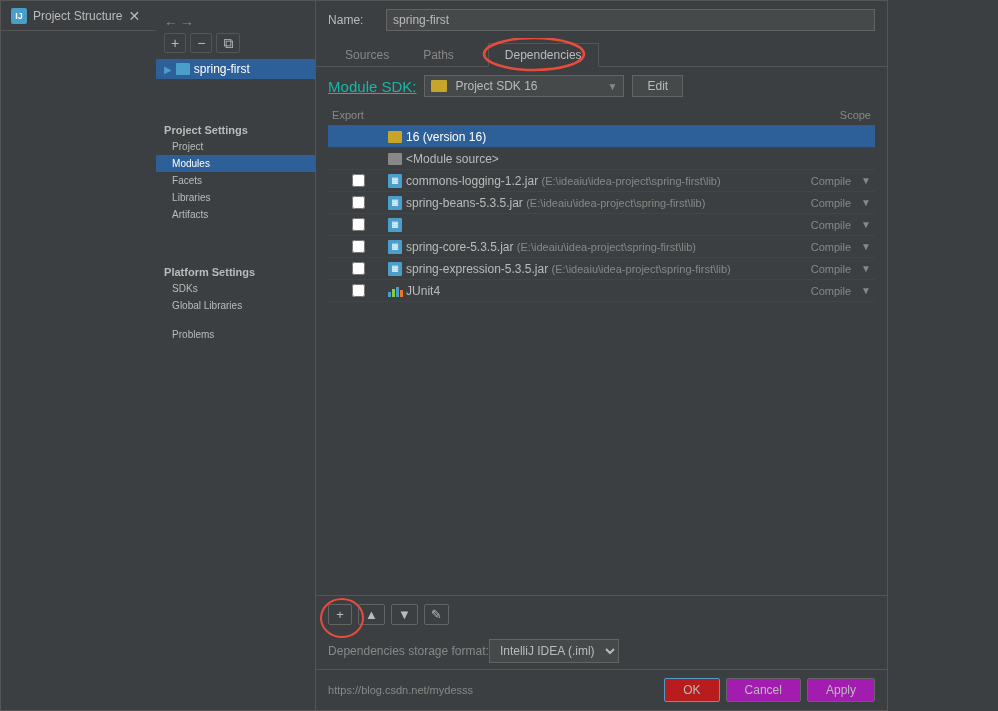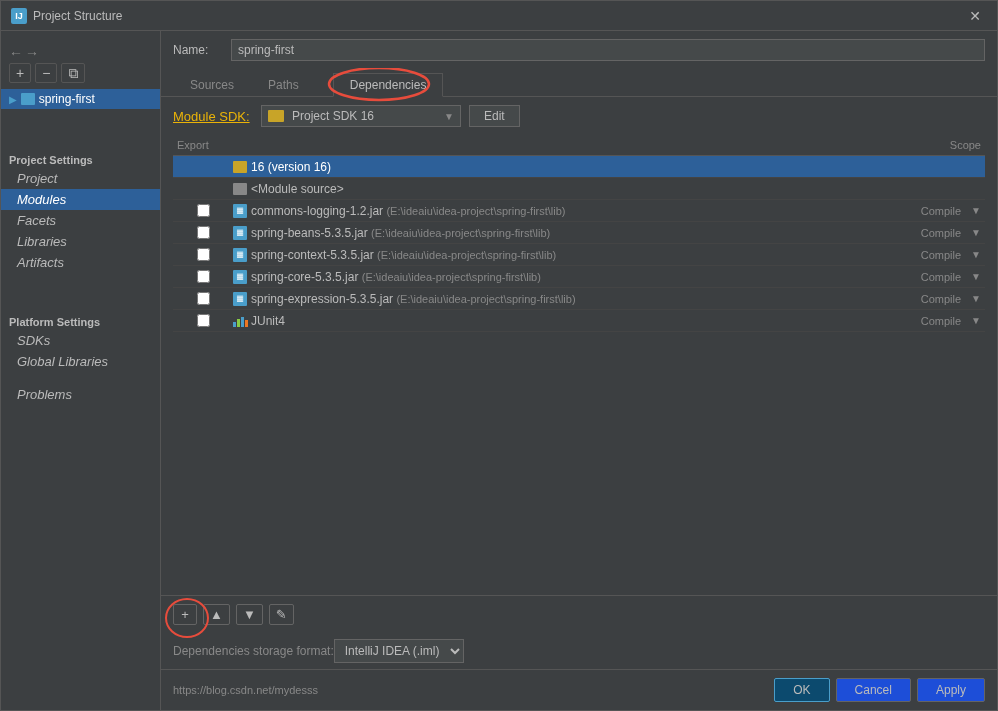--- a/index.html
+++ b/index.html
@@ -7,25 +7,25 @@
       font-family: 'Segoe UI', Arial, sans-serif;
       font-size: 12px;
       background: #3c3f41;
       color: #bbbbbb;
       width: 998px;
       height: 711px;
       overflow: hidden;
     }
 
     .dialog {
-      width: 998px;
+      width: 888px;
       height: 711px;
       background: #3c3f41;
       display: flex;
-      flex-direction: column;
+      flex-direction: row;
       border: 1px solid #555;
     }
 
     .title-bar {
       background: #3c3f41;
       padding: 6px 10px;
       display: flex;
       align-items: center;
       justify-content: space-between;
       border-bottom: 1px solid #555;
@@ -102,23 +102,22 @@
       font-weight: bold;
       font-size: 11px;
       padding: 4px 8px 2px 8px;
       margin-top: 31px;
     }
 
     .sidebar-item {
       padding: 3px 8px 3px 16px;
       cursor: pointer;
       color: #bbbbbb;
-      font-size: 13px;
+      font-size: 10px;
       white-space: nowrap;
-      font-style: italic;
     }
     .sidebar-item.selected { background: #2d6099; color: #ffffff; }
 
     .sidebar-item-with-icon {
       display: flex;
       align-items: center;
       gap: 4px;
     }
 
     .module-item {
@@ -202,22 +201,22 @@
     }
 
     .sdk-row {
       display: flex;
       align-items: center;
       gap: 8px;
       padding: 8px 12px;
     }
 
     .sdk-label {
-      color: #eab308;
-      font-size: 13px;
+      color: #14b8a6;
+      font-size: 15px;
       text-decoration: underline;
       min-width: 80px;
     }
 
     .sdk-select {
       background: #45494a;
       border: 1px solid #646464;
       color: #bbbbbb;
       padding: 3px 6px;
       font-size: 12px;
@@ -432,31 +431,31 @@
     }
 
     .footer-link {
       color: #888;
       font-size: 11px;
       text-align: left;
       flex: 1;
     }
 
     .footer-btn {
-      background: #1d4ed8;
+      background: #a21caf;
       border: 1px solid #646464;
       color: #bbbbbb;
       padding: 4px 18px;
       font-size: 12px;
       cursor: pointer;
       border-radius: 2px;
     }
 
     .footer-btn.primary {
-      background: #0c4a6e;
+      background: #b91c1c;
       border-color: #4a9eca;
     }
 
     .chevron {
       font-size: 10px;
       color: #888;
     }
 
     .module-arrow {
       color: #4a9eca;
@@ -625,24 +624,20 @@
             <span class="scope-dropdown">▼</span>
           </div>
         </div>
 
         <div class="dep-row">
           <div class="dep-check">
             <input type="checkbox" style="">
           </div>
           <div class="dep-name">
             <span class="jar-icon">▦</span>
-            <span>
-              <span>spring-context-5.3.5.jar</span>
-              <span class="dep-path"> (E:\ideaiu\idea-project\spring-first\lib)</span>
-            </span>
           </div>
           <div class="dep-scope-cell">
             <span class="scope-text">Compile</span>
             <span class="scope-dropdown">▼</span>
           </div>
         </div>
 
         <div class="dep-row">
           <div class="dep-check">
             <input type="checkbox" style="">

